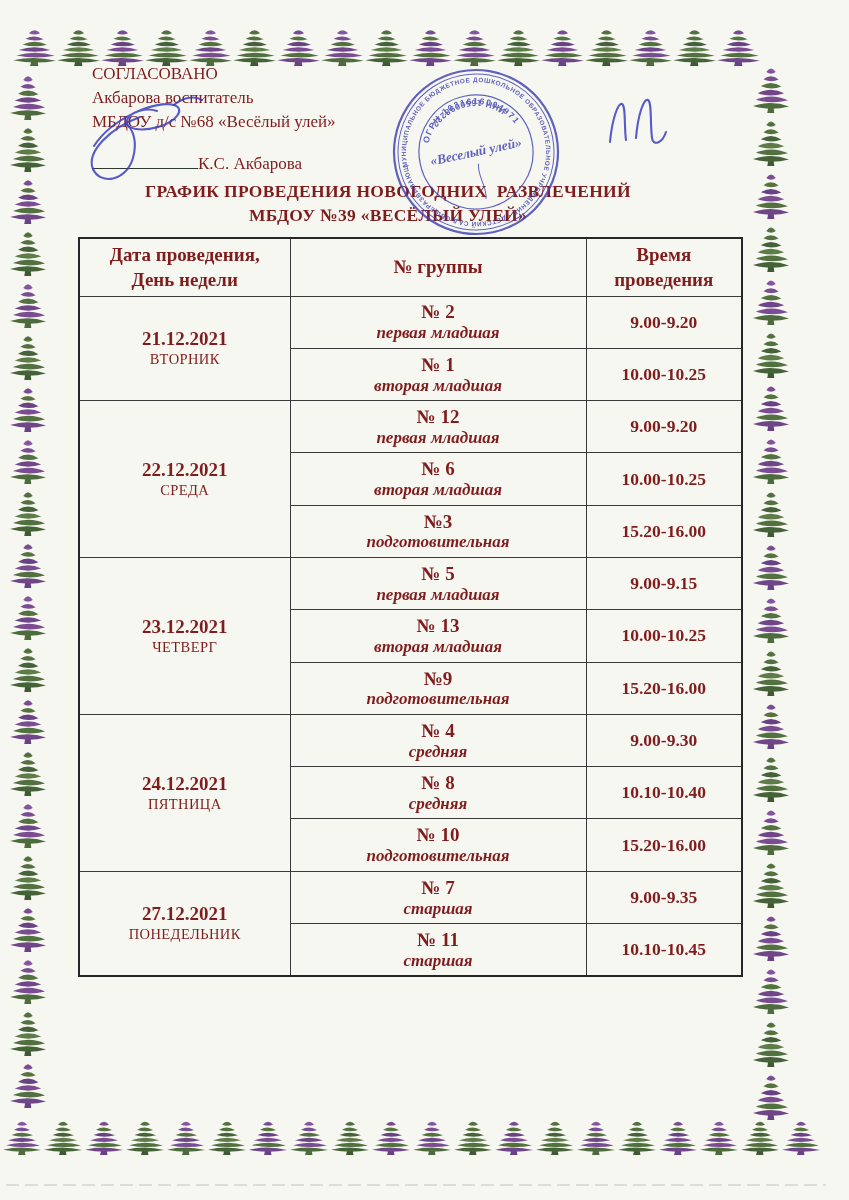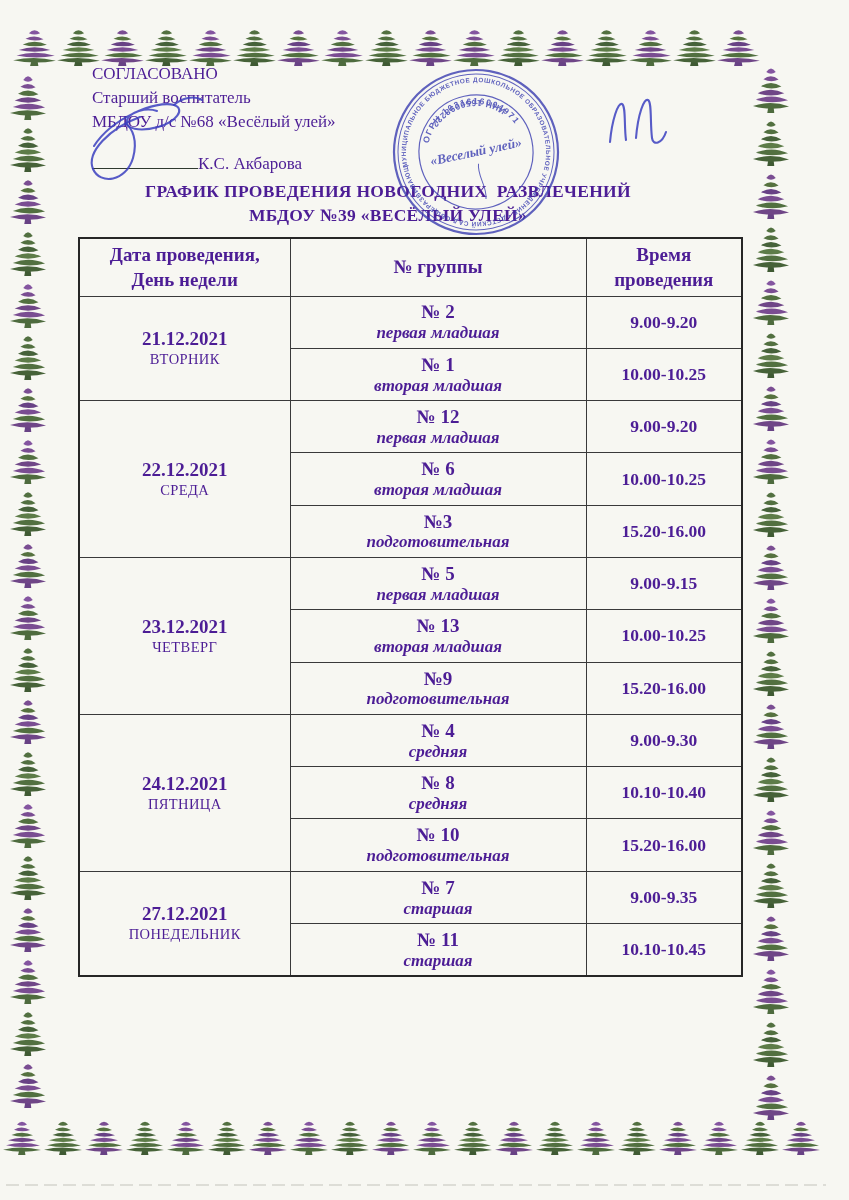--- a/index.html
+++ b/index.html
@@ -1,19 +1,19 @@
 <!DOCTYPE html>
 <html lang="ru"><head>
 <meta charset="utf-8">
 <style>
   html,body{margin:0;padding:0;background:#e9e9e5;}
   .page{
     position:relative;width:849px;height:1200px;margin:0 auto;
     background:#f7f7f2;overflow:hidden;
-    font-family:"Liberation Serif","DejaVu Serif",serif;color:#4c1d95;
+    font-family:"Liberation Serif","DejaVu Serif",serif;color:#7f1d1d;
   }
 
   
   .trees{position:absolute;display:flex;}
   .trees svg{display:block;}
   .trees-top{left:12px;top:25px;}
   .trees-top svg{width:45px;height:41px;margin-right:-1px;}
   .trees-bottom{left:2px;top:1117px;}
   .trees-bottom svg{width:40px;height:38px;margin-right:1px;}
   .trees-left{left:9px;top:70px;flex-direction:column;}
@@ -329,21 +329,21 @@
       <svg class="tB" viewBox="0 0 40 58" preserveAspectRatio="none">
         <use href="#tree-shape"></use>
       </svg>
       <svg class="tC" viewBox="0 0 40 58" preserveAspectRatio="none">
         <use href="#tree-shape"></use>
       </svg>
     </div>
 
   <div class="approve approve-left">
     <div>СОГЛАСОВАНО</div>
-    <div>Старший воспитатель</div>
+    <div>Акбарова воспитатель</div>
     <div>МБДОУ д/с №68 «Весёлый улей»</div>
     <div class="sig-row">
       <span class="sig-line l1"></span><span>К.С. Акбарова</span>
     </div>
   </div>
 
 
   <svg class="signature sig-a" width="160" height="100" viewBox="0 0 160 100">
     <path d="M16,54 C34,26 78,8 96,13 C108,17 98,30 80,35 C62,40 46,37 49,28 C52,20 68,15 79,19"></path>
     <path d="M62,25 C32,36 8,60 15,77 C22,93 48,90 55,66 C60,48 54,36 48,32"></path>

